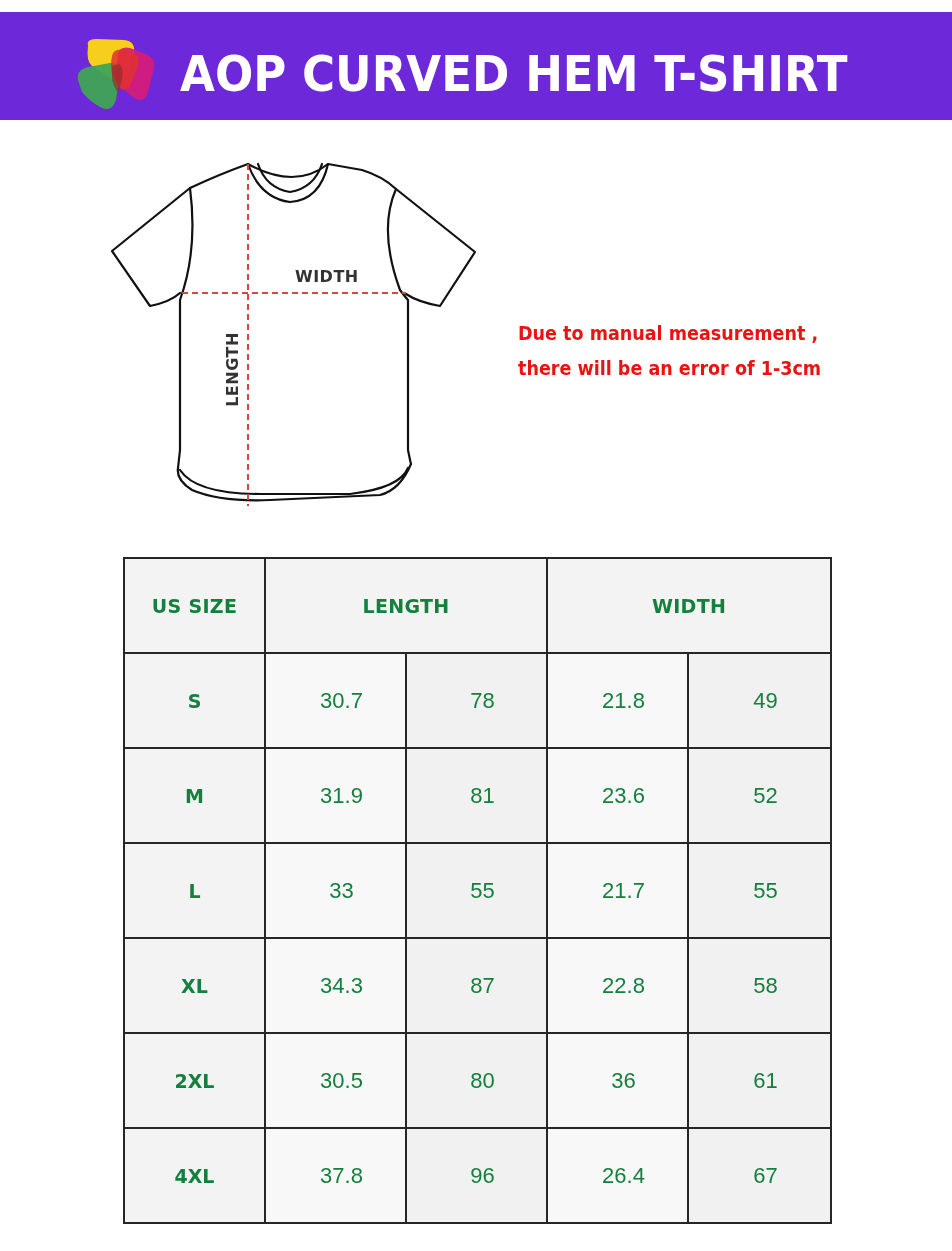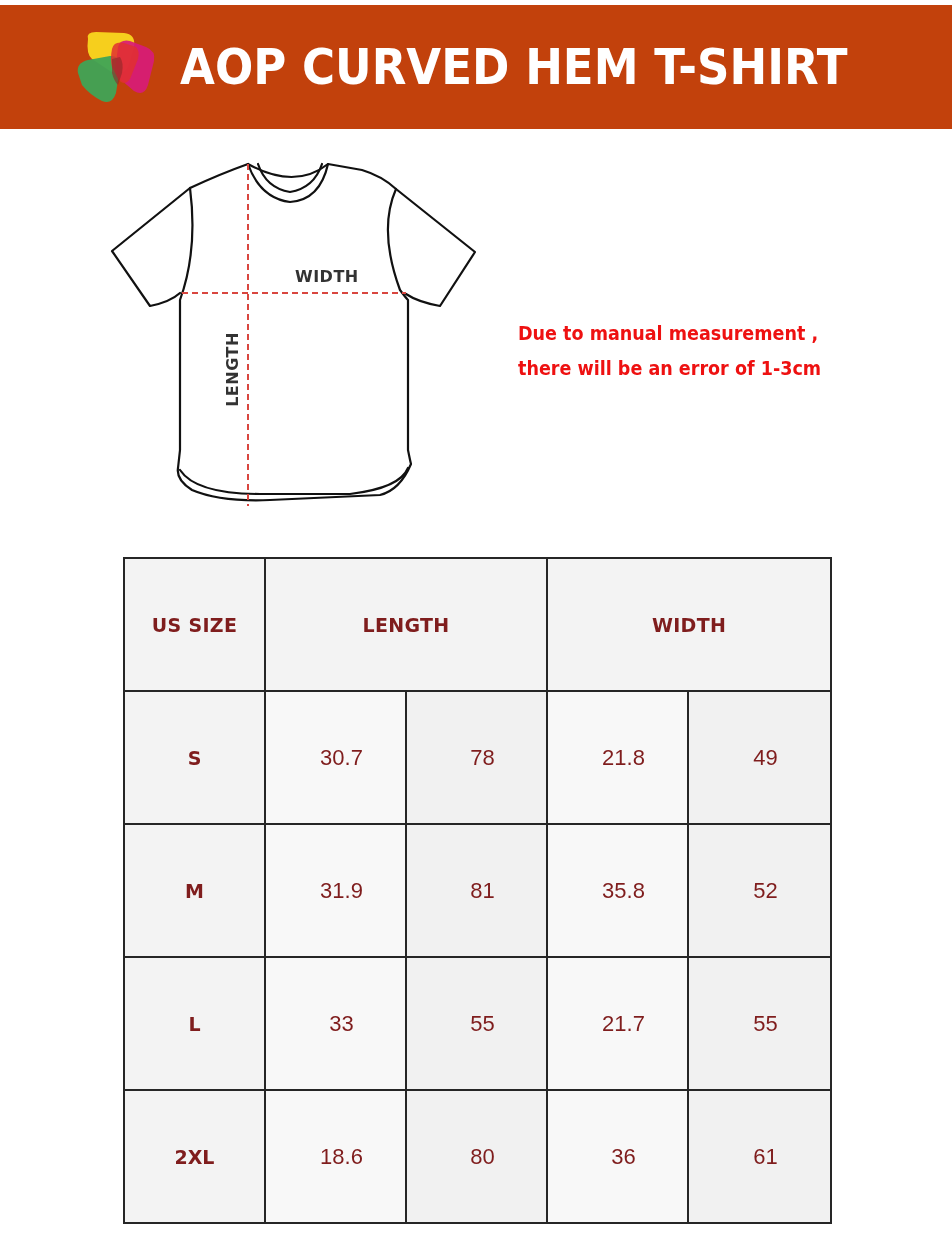--- a/index.html
+++ b/index.html
@@ -1,21 +1,21 @@
 <!DOCTYPE html>
 <html><head>
   <meta charset="utf-8">
   <style>
     * { box-sizing: border-box; margin: 0; padding: 0; }
     html, body { width: 952px; height: 1251px; background: #ffffff; overflow: hidden; }
     body { position: relative; font-family: "Liberation Sans", sans-serif; }
 
     .header {
-      position: absolute; left: 0; top: 5px; width: 952px; height: 124px;
-      background: #c2410c;
+      position: absolute; left: 0; top: 12px; width: 952px; height: 108px;
+      background: #6d28d9;
     }
     .logo { position: absolute; left: 76px; top: 24px; width: 84px; height: 76px; }
     .title {
       position: absolute; left: 180px; top: 30px; height: 66px; line-height: 66px;
       color: #ffffff; font-family: "DejaVu Sans", sans-serif; font-weight: bold;
       font-size: 49px; letter-spacing: 0px; white-space: nowrap;
       transform: scaleX(0.92); transform-origin: left center;
     }
 
     .shirt { position: absolute; left: 100px; top: 150px; width: 390px; height: 370px; }
@@ -35,21 +35,21 @@
       font-size: 19.5px; line-height: 35px; white-space: nowrap;
       transform: scaleX(0.9); transform-origin: left top;
     }
 
     .table {
       position: absolute; left: 123px; top: 557px; width: 707px; height: 667px;
       border-collapse: collapse; table-layout: fixed;
     }
     .table td {
       border: 2.5px solid #262626; text-align: center; vertical-align: middle;
-      background: #f3f3f3; color: #7f1d1d; padding: 0;
+      background: #f3f3f3; color: #15803d; padding: 0;
     }
     .table tr { height: 66.7px; }
     .table .hdr {
       font-family: "DejaVu Sans", sans-serif; font-weight: bold; font-size: 19px;
       letter-spacing: 0.3px;
     }
     .table .size {
       font-family: "DejaVu Sans", sans-serif; font-weight: bold; font-size: 19px;
     }
     .table .val {
@@ -118,31 +118,45 @@
     <td class="size">S</td>
     <td class="val">30.7</td>
     <td class="val alt">78</td>
     <td class="val">21.8</td>
     <td class="val alt">49</td>
   </tr>
   <tr>
     <td class="size">M</td>
     <td class="val">31.9</td>
     <td class="val alt">81</td>
-    <td class="val">35.8</td>
+    <td class="val">23.6</td>
     <td class="val alt">52</td>
   </tr>
   <tr>
     <td class="size">L</td>
     <td class="val">33</td>
     <td class="val alt">55</td>
     <td class="val">21.7</td>
     <td class="val alt">55</td>
   </tr>
   <tr>
+    <td class="size">XL</td>
+    <td class="val">34.3</td>
+    <td class="val alt">87</td>
+    <td class="val">22.8</td>
+    <td class="val alt">58</td>
+  </tr>
+  <tr>
     <td class="size">2XL</td>
-    <td class="val">18.6</td>
+    <td class="val">30.5</td>
     <td class="val alt">80</td>
     <td class="val">36</td>
     <td class="val alt">61</td>
+  </tr>
+  <tr>
+    <td class="size">4XL</td>
+    <td class="val">37.8</td>
+    <td class="val alt">96</td>
+    <td class="val">26.4</td>
+    <td class="val alt">67</td>
   </tr>
 </tbody>
   </table>
 
 </body></html>

